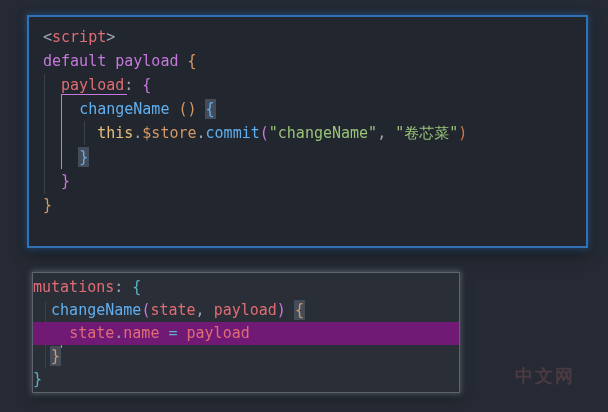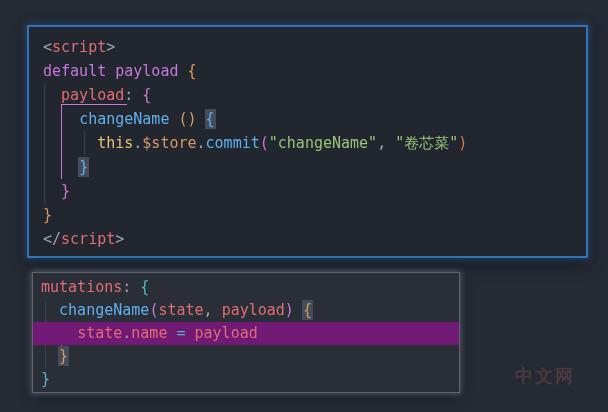--- a/index.html
+++ b/index.html
@@ -8,41 +8,41 @@
     background:#252a34;
     position:relative;
     overflow:hidden;
     font-family:"DejaVu Sans Mono","Liberation Mono",monospace;
   }
   .code-block{
     position:absolute;
     box-sizing:border-box;
   }
   .block-script{
-    left:27px;top:25px;width:561px;height:233px;
+    left:27px;top:15px;width:561px;height:233px;
     background:#22262e;
     border:2px solid #3171b5;
     box-shadow:0 0 7px 1px rgba(41,101,166,.55), 0 6px 16px rgba(0,0,0,.40);
     padding-top:8px;
   }
   .block-mutations{
     left:32px;top:272px;width:428px;height:121px;
     background:#2a2e37;
     border:1px solid #5d646f;
     box-shadow:0 0 6px 1px rgba(165,175,190,.40), 0 5px 12px rgba(0,0,0,.35);
     padding-top:3px;
   }
   .code-line{
     white-space:pre;
     color:#abb2bf;
     font-size:15px;
     position:relative;
   }
   .block-script .code-line{line-height:24px;padding-left:14px;}
-  .block-mutations .code-line{line-height:23px;padding-left:8px;}
+  .block-mutations .code-line{line-height:23px;}
   .code-line.current{background:#701a75;}
   .tok.it{}
   .tok.hl{background:#454c59;box-shadow:0 0 0 1px #454c59;}
   .guide{position:absolute;pointer-events:none;}
   .guide.gray{background:#3a404c;}
   .guide.purple{background:#c678dd;}
   .guide.orange{background:#cd8a4b;}
   
   .g-top-indent1{left:15px;top:57px;width:1px;height:120px;}
   .g-top-purple-v{left:32px;top:77px;width:1px;height:75px;}
@@ -88,21 +88,20 @@
   <div class="guide purple g-top-purple-v"></div>
   <div class="guide gray g-top-indent2"></div>
 <div class="code-line"><span class="tok" style="color: rgb(157, 165, 179);">&lt;</span><span class="tok" style="color: rgb(224, 108, 117);">script</span><span class="tok" style="color: rgb(157, 165, 179);">&gt;</span></div>
     <div class="code-line"><span class="tok" style="color: rgb(198, 120, 221);">default</span><span class="tok" style="color: rgb(171, 178, 191);"> </span><span class="tok" style="color: rgb(198, 120, 221);">payload</span><span class="tok" style="color: rgb(171, 178, 191);"> </span><span class="tok" style="color: rgb(209, 154, 102);">{</span></div>
     <div class="code-line"><span class="tok" style="color: rgb(171, 178, 191);">  </span><span class="tok" style="color: rgb(224, 108, 117);">payload</span><span class="tok" style="color: rgb(157, 165, 179);">:</span><span class="tok" style="color: rgb(171, 178, 191);"> </span><span class="tok" style="color: rgb(198, 120, 221);">{</span></div>
     <div class="code-line"><span class="tok" style="color: rgb(171, 178, 191);">    </span><span class="tok" style="color: rgb(97, 175, 239);">changeName</span><span class="tok" style="color: rgb(171, 178, 191);"> </span><span class="tok" style="color: rgb(209, 154, 102);">()</span><span class="tok" style="color: rgb(171, 178, 191);"> </span><span class="tok hl" style="color: rgb(97, 175, 239);">{</span></div>
     <div class="code-line"><span class="tok" style="color: rgb(171, 178, 191);">      </span><span class="tok" style="color: rgb(229, 192, 123);">this</span><span class="tok" style="color: rgb(157, 165, 179);">.</span><span class="tok" style="color: rgb(209, 154, 102);">$store</span><span class="tok" style="color: rgb(157, 165, 179);">.</span><span class="tok" style="color: rgb(97, 175, 239);">commit</span><span class="tok" style="color: rgb(198, 120, 221);">(</span><span class="tok" style="color: rgb(152, 195, 121);">"changeName"</span><span class="tok" style="color: rgb(157, 165, 179);">,</span><span class="tok" style="color: rgb(171, 178, 191);"> </span><span class="tok" style="color: rgb(152, 195, 121);">"卷芯菜"</span><span class="tok" style="color: rgb(208, 118, 74);">)</span></div>
     <div class="code-line"><span class="tok" style="color: rgb(171, 178, 191);">    </span><span class="tok hl" style="color: rgb(97, 175, 239);">}</span></div>
     <div class="code-line"><span class="tok" style="color: rgb(171, 178, 191);">  </span><span class="tok" style="color: rgb(198, 120, 221);">}</span></div>
     <div class="code-line"><span class="tok" style="color: rgb(209, 154, 102);">}</span></div>
-    <div class="code-line"><span class="tok" style="color: rgb(157, 165, 179);">&lt;/</span><span class="tok" style="color: rgb(224, 108, 117);">script</span><span class="tok" style="color: rgb(157, 165, 179);">&gt;</span></div>
   </div>
 
 <div class="code-block block-mutations">
   <div class="guide gray g-bot-indent1"></div>
   <div class="guide orange g-bot-orange-h"></div>
   <div class="guide orange g-bot-orange-v"></div>
 <div class="code-line"><span class="tok" style="color: rgb(224, 108, 117);">mutations</span><span class="tok" style="color: rgb(157, 165, 179);">:</span><span class="tok" style="color: rgb(171, 178, 191);"> </span><span class="tok" style="color: rgb(86, 182, 194);">{</span></div>
     <div class="code-line"><span class="tok" style="color: rgb(171, 178, 191);">  </span><span class="tok" style="color: rgb(97, 175, 239);">changeName</span><span class="tok" style="color: rgb(198, 120, 221);">(</span><span class="tok it" style="color: rgb(224, 108, 117);">state</span><span class="tok" style="color: rgb(157, 165, 179);">,</span><span class="tok" style="color: rgb(171, 178, 191);"> </span><span class="tok it" style="color: rgb(224, 108, 117);">payload</span><span class="tok" style="color: rgb(198, 120, 221);">)</span><span class="tok" style="color: rgb(171, 178, 191);"> </span><span class="tok hl" style="color: rgb(209, 154, 102);">{</span></div>
     <div class="code-line current"><span class="tok" style="color: rgb(171, 178, 191);">    </span><span class="tok it" style="color: rgb(224, 108, 117);">state</span><span class="tok" style="color: rgb(157, 165, 179);">.</span><span class="tok" style="color: rgb(224, 108, 117);">name</span><span class="tok" style="color: rgb(171, 178, 191);"> </span><span class="tok" style="color: rgb(86, 182, 194);">=</span><span class="tok" style="color: rgb(171, 178, 191);"> </span><span class="tok it" style="color: rgb(224, 108, 117);">payload</span></div>
     <div class="code-line"><span class="tok" style="color: rgb(171, 178, 191);">  </span><span class="tok hl" style="color: rgb(209, 154, 102);">}</span></div>

